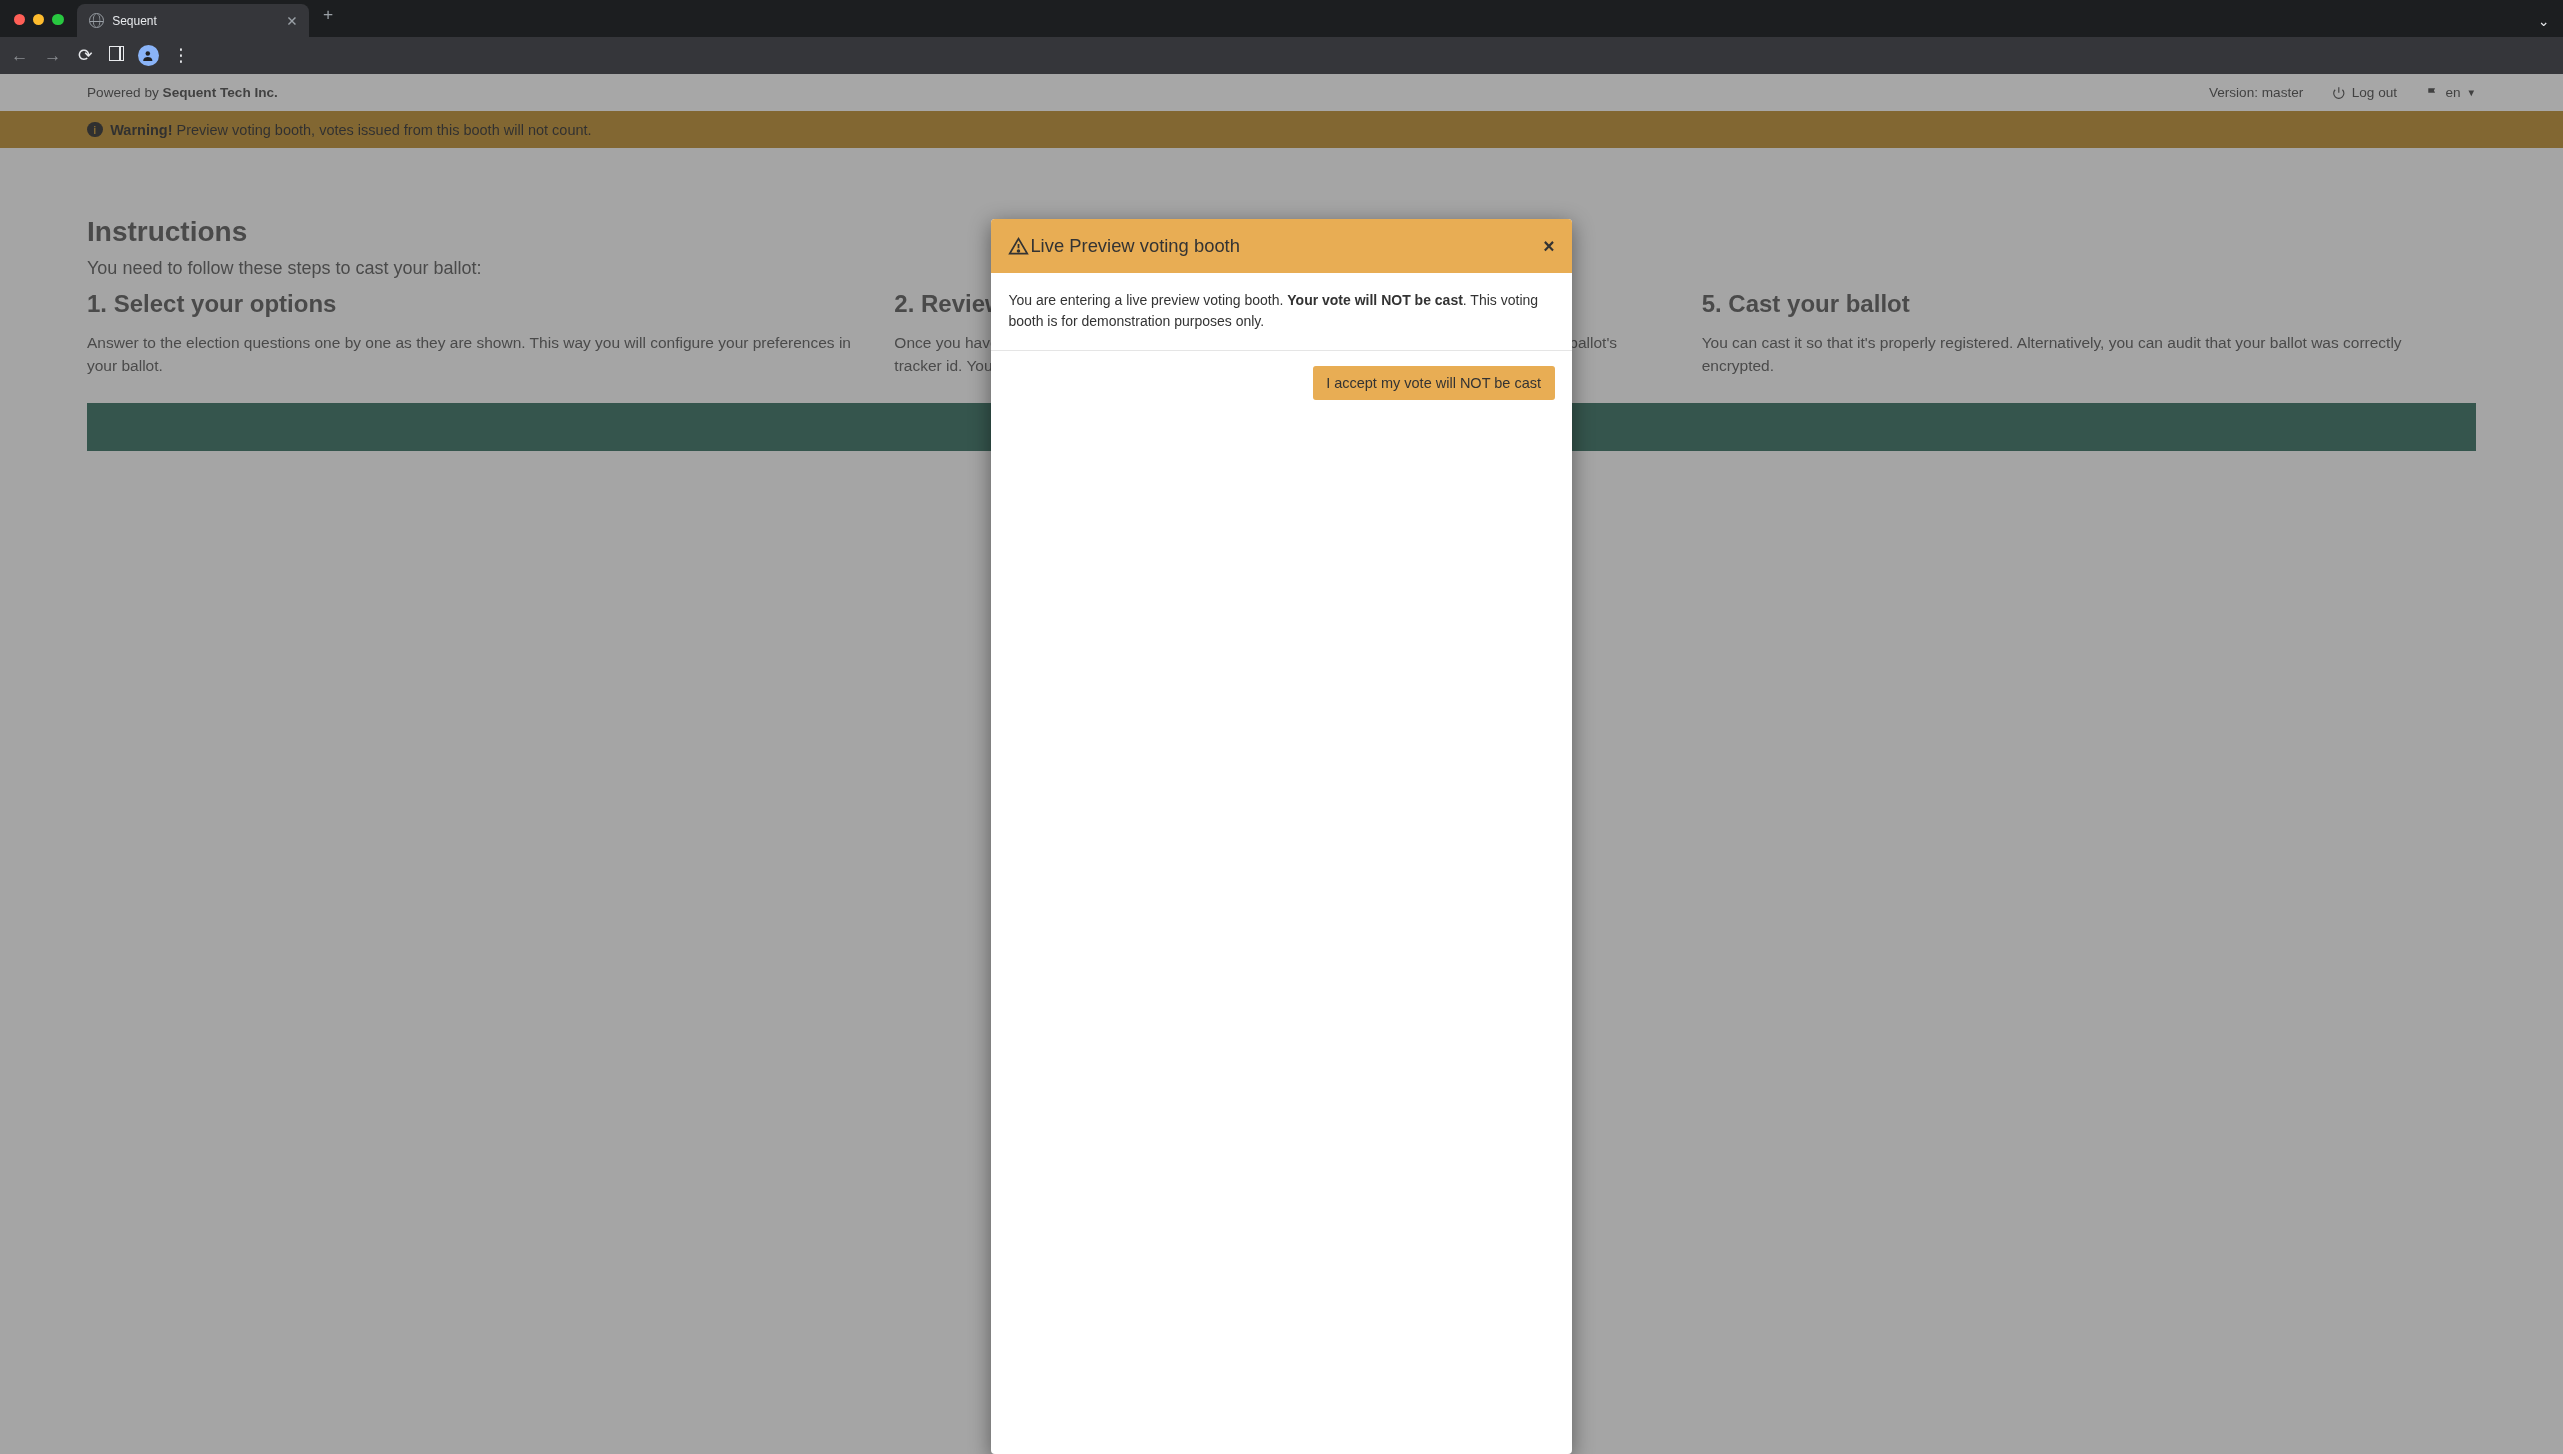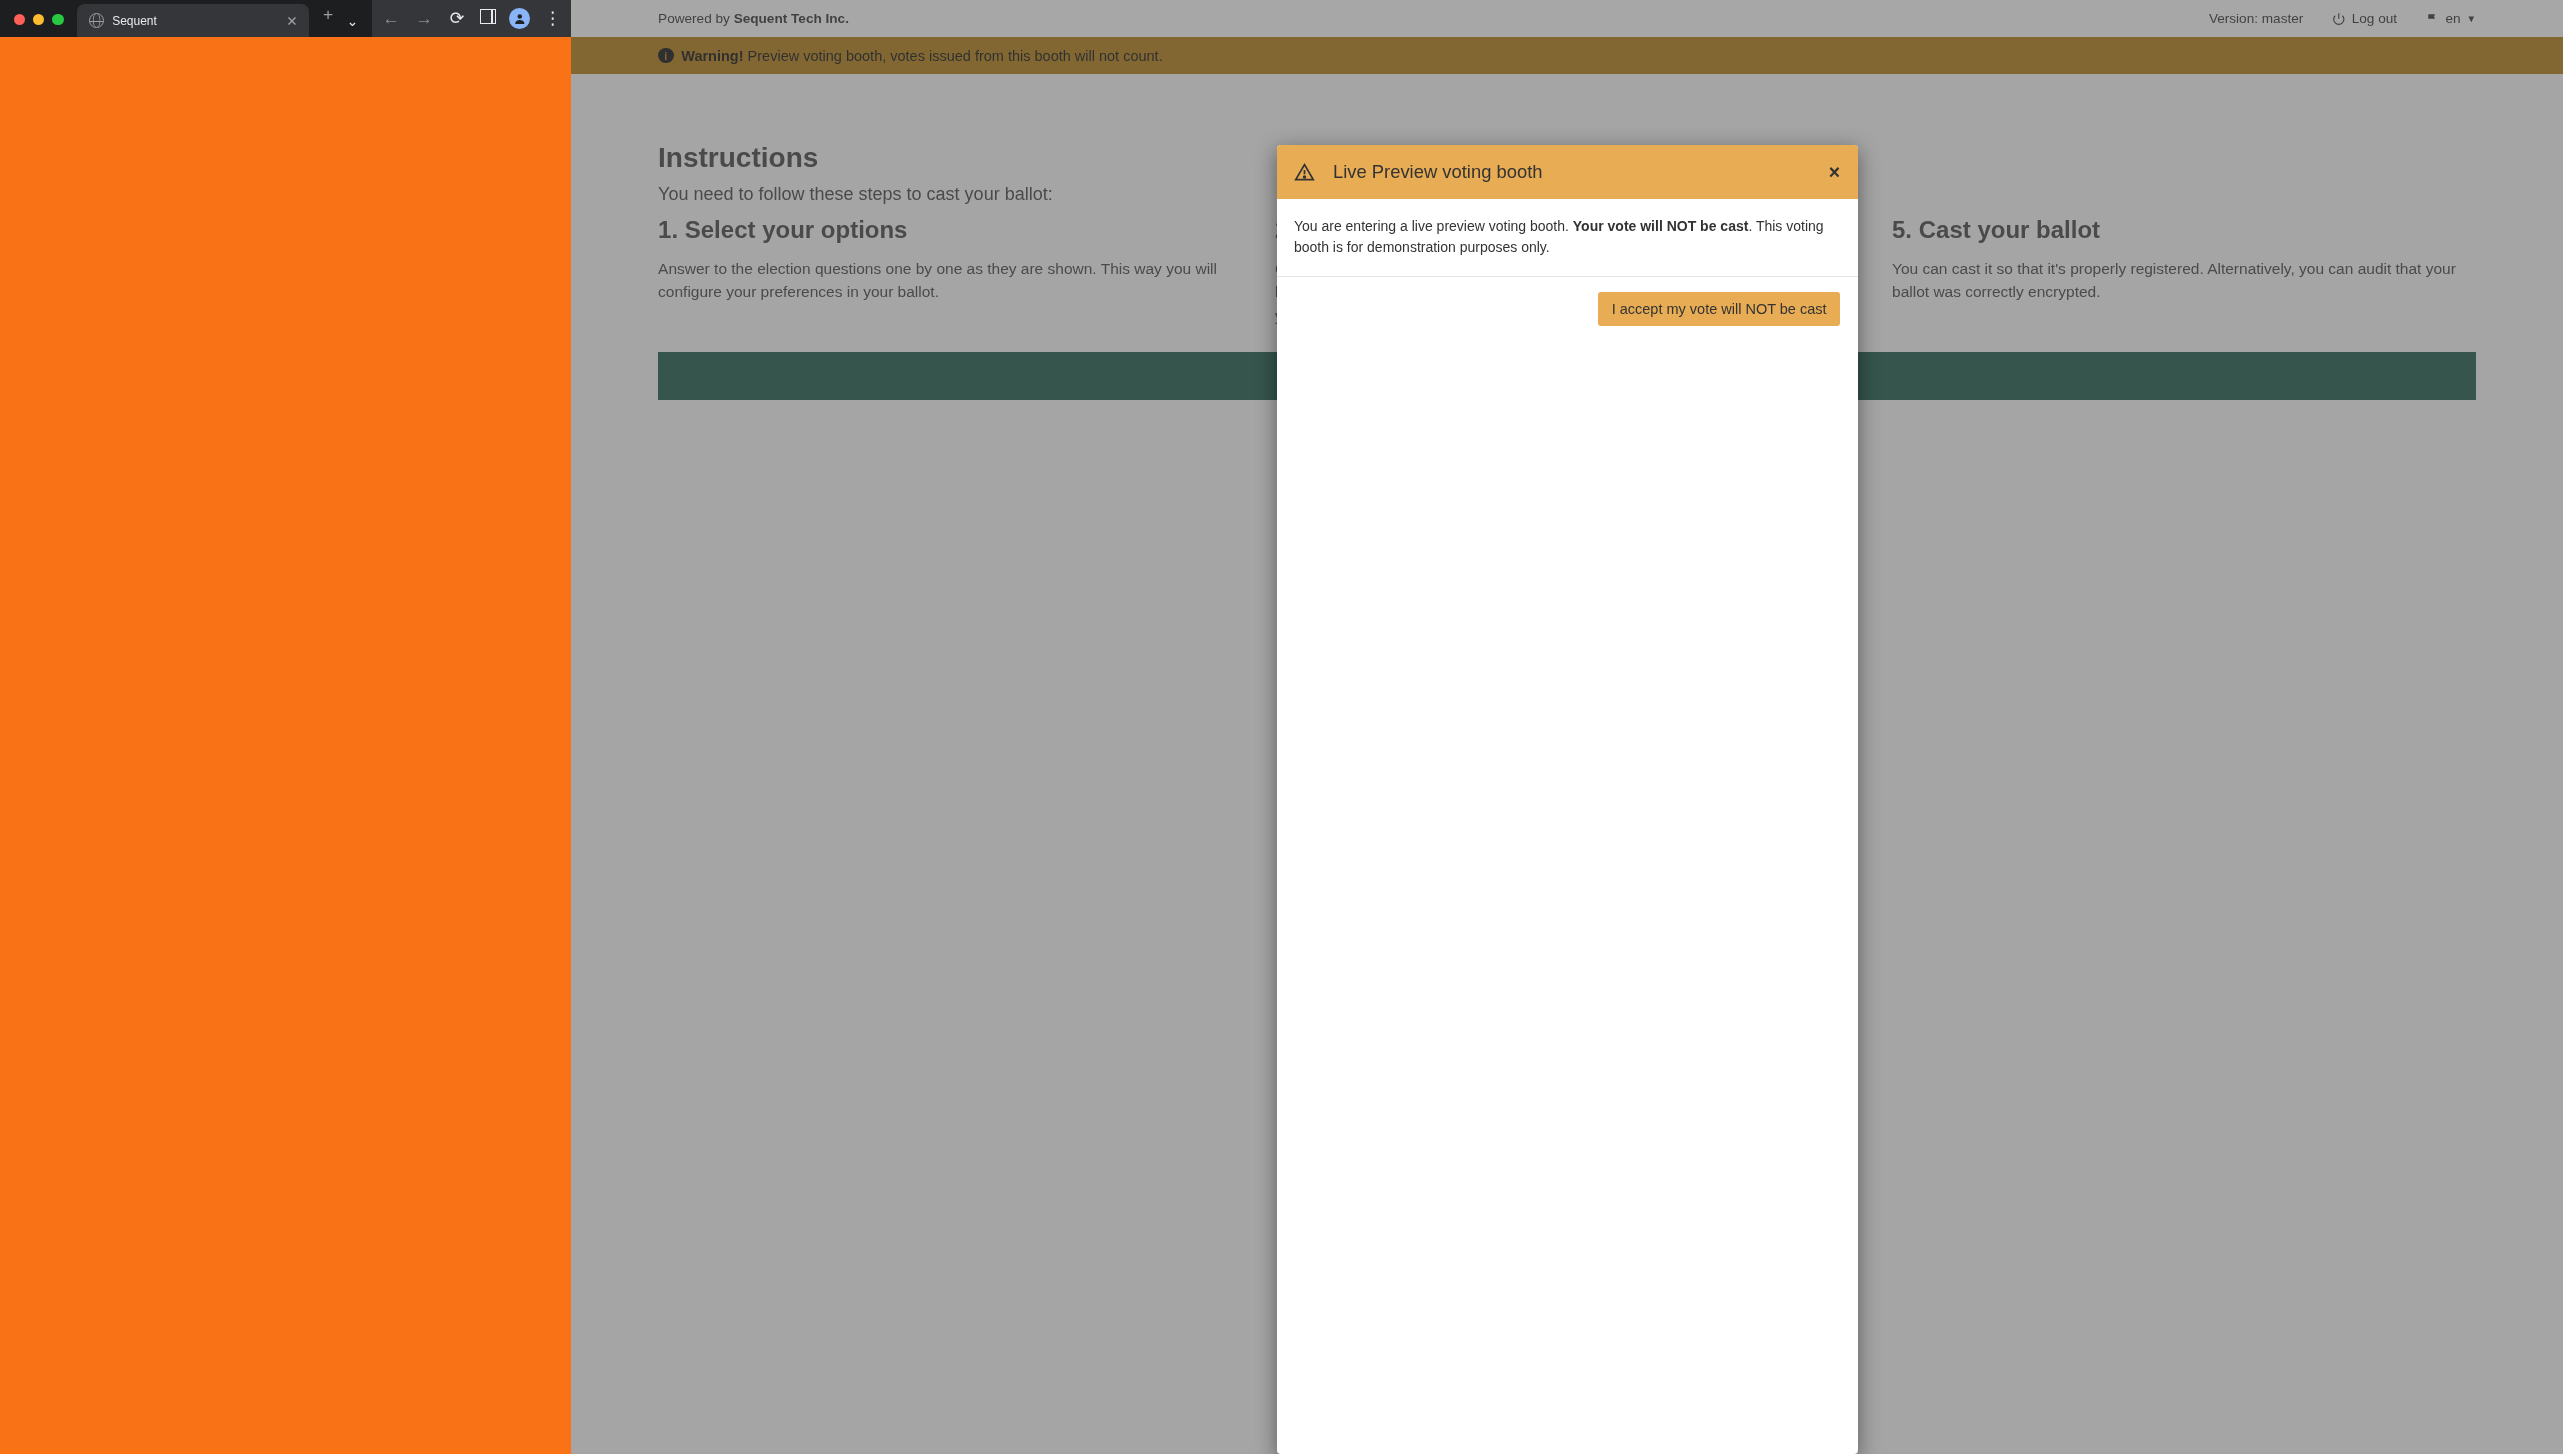--- a/index.html
+++ b/index.html
@@ -6,25 +6,25 @@
 body {
   font-family: -apple-system, BlinkMacSystemFont, "Segoe UI", Helvetica, Arial, sans-serif;
   background: #1c1c1c;
   width: 100%;
   height: 100vh;
   overflow: hidden;
 }
 
 
 .browser-window {
-  background: #f97316;
+  background: #fef9c3;
   width: 100%;
   height: 100%;
   display: flex;
-  flex-direction: row;
+  flex-direction: column;
 }
 .titlebar {
   height: 37px;
   background: #1c1e20;
   display: flex;
   align-items: flex-end;
   padding-left: 13.6px;
 }
 .traffic-lights {
   display: flex;
@@ -240,21 +240,21 @@
   border-radius: 3.9px;
   box-shadow: 0 5.8px 21px rgba(0,0,0,0.45);
   pointer-events: auto;
   overflow: hidden;
 }
 .modal-header {
   background: #e8ad54;
   padding: 15.5px 17.4px;
   display: flex;
   align-items: center;
-  gap: 18px;
+  gap: 1px;
   color: #333;
   font-size: 18.4px;
   font-weight: 500;
 }
 .warn-triangle-svg {
   width: 21px; height: 21px;
 }
 .modal-close {
   margin-left: auto;
   font-size: 19.4px;

